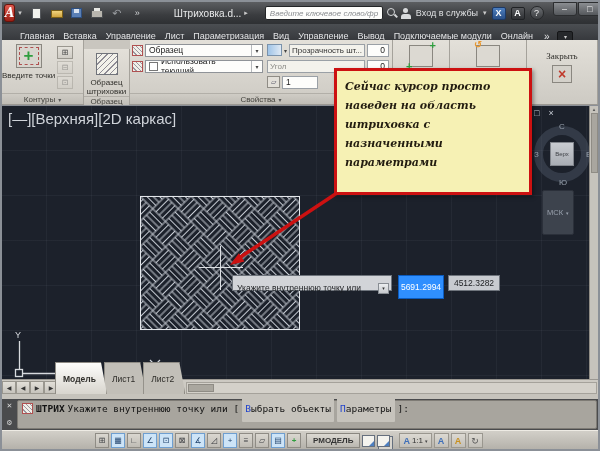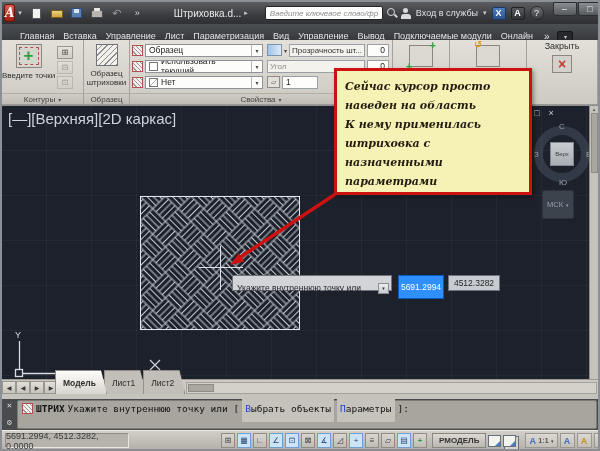--- a/index.html
+++ b/index.html
@@ -79,21 +79,21 @@
             font-size:8px; color:#2f2e2a; text-align:center; line-height:9px; }
   .p-contours { width:82px; }
   .i-pick { width:26px; height:24px; background:#d8d5ce; border:1px solid #8a8780; position:relative; }
   .i-pick::before { content:""; position:absolute; inset:2px; border:1px dashed #b05050; }
   .i-pick::after { content:"+"; position:absolute; inset:0; color:#2e9e3e;
                    font:bold 17px "Liberation Sans",sans-serif; line-height:22px; text-align:center; }
   .minicol { display:flex; flex-direction:column; gap:2px; padding-top:6px; margin-left:2px; }
   .minibtn { width:16px; height:13px; background:linear-gradient(#e6e3dc,#cfccc5); border:1px solid #9a978f;
              font-size:8px; color:#444; display:flex; align-items:center; justify-content:center; }
   .minibtn.dis { opacity:.45; }
-  .p-pattern { width:46px; }
+  .p-pattern { width:46px;margin-top:9px; }
   .i-pattern { width:22px; height:22px; border:1px solid #70737a;
     background:repeating-linear-gradient(135deg,#f2f1ea 0 3px,#8e8b94 3px 4px); }
   .p-props { width:263px; }
   .props-grid { flex:1; display:flex; padding:3px 3px 0 2px; gap:4px; }
   .pcol-l { width:146px; display:flex; flex-direction:column; gap:2px; }
   .pcol-r { flex:1; display:flex; flex-direction:column; gap:2px; }
   .prow { display:flex; align-items:center; gap:2px; height:14px; }
   .i-hatch { width:11px; height:11px; border:1px solid #b05050; flex:none;
     background:repeating-linear-gradient(45deg,#f0efe8 0 2px,#9a97a0 2px 3px); }
   .combo { flex:1; height:13px; background:#fdfdfb; border:1px solid #8f9398;
@@ -113,42 +113,42 @@
              font-size:7px; color:#556; display:flex; align-items:center; justify-content:center; }
   .val.wide { width:36px; justify-content:flex-start; }
   .p-assoc { width:57px; align-items:center; }
   .i-assoc { width:24px; height:22px; margin-top:5px; background:#dcd9d2; border:1px solid #8a8780; position:relative; }
   .i-assoc::before { content:"+"; position:absolute; right:-4px; top:-7px; color:#2e9e3e; font:bold 11px "Liberation Sans",sans-serif; }
   .i-assoc::after { content:"+"; position:absolute; left:-4px; bottom:-6px; color:#2e9e3e; font:bold 11px "Liberation Sans",sans-serif; }
   .p-annot { width:77px; align-items:center; }
   .i-annot { width:24px; height:22px; margin-top:5px; background:#dcd9d2; border:1px solid #8a8780; position:relative; }
   .i-annot::before { content:"↺"; position:absolute; left:-3px; top:-7px; color:#e8972e; font:bold 10px "DejaVu Sans",sans-serif; }
   .p-close { flex:1; align-items:center; }
-  .closelbl { font-size:9px; color:#2f2e2a; margin-top:1px; }
+  .closelbl { font-size:9px; color:#2f2e2a; margin-top:11px;font-family:Liberation Serif, serif; }
   .i-closehatch { width:20px; height:18px; margin-top:4px; background:#d4d1ca; border:1px solid #8a8780; position:relative; }
   .i-closehatch::before { content:"×"; position:absolute; inset:0; text-align:center; line-height:16px;
                           color:#c0392b; font:bold 14px "Liberation Sans",sans-serif; }
 
   
   .canvas { position:absolute; top:103px; left:0; right:0; height:274px; background:
       repeating-linear-gradient(to right, transparent 0 44px, rgba(190,200,215,0.05) 44px 45px),
       repeating-linear-gradient(to bottom, transparent 0 44px, rgba(190,200,215,0.05) 44px 45px),
       #1c212b;
     border-top:1px solid #8b8f96; overflow:hidden; }
   .vplabel { position:absolute; left:6px; top:4px; color:#cfd3d9; font-size:15px; }
   .dwinctl { position:absolute; left:518px; top:2px; display:flex; gap:9px; color:#c9ced6; font-size:9px; }
   .vcube { position:absolute; left:526px; top:14px; width:68px; height:68px; }
   .vring { position:absolute; left:6px; top:6px; width:56px; height:56px; border-radius:50%;
            border:9px solid rgba(95,105,122,0.35); }
   .vlet { position:absolute; color:#99a2ae; font-size:8px; }
   .vn { left:31px; top:2px; } .vs { left:31px; top:58px; } .vw { left:6px; top:30px; } .ve { left:58px; top:30px; }
   .vcenter { position:absolute; left:22px; top:22px; width:24px; height:24px; background:linear-gradient(#c9ccd1,#a9adb4);
              border:1px solid #82868d; color:#3c3f45; font-size:6px; display:flex; align-items:center; justify-content:center; }
   .wcsbtn { position:absolute; left:540px; top:84px; background:#3d434d; border:1px solid #2b303a; border-radius:2px;
-            color:#99a1ad; font-size:7.5px; padding:9px 4px; display:flex; gap:3px; align-items:center; }
+            color:#99a1ad; font-size:7.5px; padding:17px 4px; display:flex; gap:3px; align-items:center; }
   .wcsbtn .dd { font-size:5px; }
   .hatchsvg { position:absolute; left:138px; top:90px; }
   .ch-h { position:absolute; left:197px; top:161px; width:44px; height:1px; background:#dcdfe3; }
   .ch-v { position:absolute; left:218px; top:140px; width:1px; height:44px; background:#dcdfe3; }
   .dyn-tip { position:absolute; left:230px; top:169px; height:16px; background:#d2d4d8; border:1px solid #6e747c;
              display:flex; align-items:center; font-size:8.5px; color:#1d1f22; padding:10px 2px 0 4px; gap:17px; white-space:nowrap; }
   .tipbtn { width:11px; height:11px; background:linear-gradient(#eceef0,#c6c9cd); border:1px solid #888d93;
             font-size:5px; color:#333; display:flex; align-items:center; justify-content:center; }
   .dyn-x { position:absolute; left:396px; top:169px; width:46px; height:24px; background:#2f8fff;
            border:1px solid #0b5bbf; color:#fff; font-size:8.5px; display:flex; align-items:center; justify-content:center; }
@@ -164,21 +164,21 @@
   .leader { position:absolute; left:0; top:0; width:600px; height:451px; pointer-events:none; z-index:49; }
   .callout { position:absolute; left:332px; top:66px; width:198px; height:127px; z-index:50;
     background:#f6f1b4; border:3px solid #cc1111; box-shadow:2px 2px 4px rgba(0,0,0,0.35);
     padding:6px 8px; font:italic bold 11px "DejaVu Serif",serif; color:#221c10; line-height:19px; }
 
   
   .layoutbar { position:absolute; top:377px; left:0; right:0; height:15px; background:#cdcac3;
                border-top:1px solid #9b9892; display:flex; align-items:flex-end; }
   .navbtn { width:14px; height:13px; background:linear-gradient(#e2dfd8,#c6c3bc); border:1px solid #9a978f;
             font-size:6px; color:#333; display:flex; align-items:center; justify-content:center; }
-  .ltab { height:24px; padding:0 10px 0 7px; font-size:8.5px; color:#2e2d29; display:flex; align-items:center;
+  .ltab { height:32px; padding:0 10px 0 7px; font-size:8.5px; color:#2e2d29; display:flex; align-items:center;
           background:#c2bfb8; border:1px solid #8f8c85; border-bottom:none; margin-left:-3px;
           clip-path:polygon(0 0, calc(100% - 6px) 0, 100% 100%, 0 100%); }
   .ltab.active { background:linear-gradient(#fdfdfb,#d8d5ce); font-weight:bold; z-index:2; }
   .hscroll { flex:1; height:12px; background:#d4d1ca; border:1px solid #a5a29b; margin:0 1px; position:relative; }
   .hthumb { position:absolute; left:1px; top:1px; width:26px; height:8px; background:#aaa79f; border:1px solid #8f8c85; }
   .strip { position:absolute; top:392px; left:0; right:0; height:5px; background:#c6c3bc; }
 
   
   .cmd { position:absolute; top:397px; left:0; right:0; height:31px; background:#4a4b4d; }
   .cmdstrip { position:absolute; left:0; top:0; bottom:0; width:15px; display:flex; flex-direction:column;
@@ -320,28 +320,20 @@
             </div>
           </div>
           <div class="prow">
             <div class="i-hatch"></div>
             <div class="combo">
               <span class="sw"></span>
               <span>Использовать текущий</span>
               <span class="cdd">▾</span>
             </div>
           </div>
-          <div class="prow">
-            <div class="i-hatch"></div>
-            <div class="combo">
-              <span class="sw none"></span>
-              <span>Нет</span>
-              <span class="cdd">▾</span>
-            </div>
-          </div>
         </div>
         <div class="pcol-r">
           <div class="prow">
             <div class="i-transp"></div>
             <span class="tdd">▾</span>
             <div class="labelbox">Прозрачность шт...</div>
             <div class="val">0</div>
           </div>
           <div class="prow">
             <div class="labelbox hint">Угол</div>
@@ -439,21 +431,20 @@
   </div>
 
   <svg class="leader">
     <line x1="338" y1="189" x2="237" y2="256" stroke="#cc1111" stroke-width="3.5"></line>
     <polygon points="228,263 242.4,259.5 236.9,251.2" fill="#cc1111"></polygon>
   </svg>
 
   <div class="callout">
     <div>Сейчас курсор просто</div>
     <div>наведен на область</div>
-    <div>К нему применилась</div>
     <div>штриховка с назначенными</div>
     <div>параметрами</div>
   </div>
 
   <div class="layoutbar">
     <div class="navbtn">◀</div>
     <div class="navbtn">◀</div>
     <div class="navbtn">▶</div>
     <div class="navbtn">▶</div>
     <div class="ltab active">Модель</div>
@@ -476,21 +467,20 @@
         <b>ШТРИХ</b>
         <span>Укажите внутреннюю точку или [</span>
         <span class="copt">Выбрать объекты</span>
         <span class="copt">Параметры</span>
         <span>]:</span>
       </div>
     </div>
   </div>
 
   <div class="status">
-    <div class="coords">5691.2994, 4512.3282, 0.0000</div>
     <div class="sgap"></div>
     <div class="tog">⊞</div>
     <div class="tog on">▦</div>
     <div class="tog">∟</div>
     <div class="tog on">∠</div>
     <div class="tog on">⊡</div>
     <div class="tog">⊠</div>
     <div class="tog on">∡</div>
     <div class="tog">◿</div>
     <div class="tog on">+</div>

